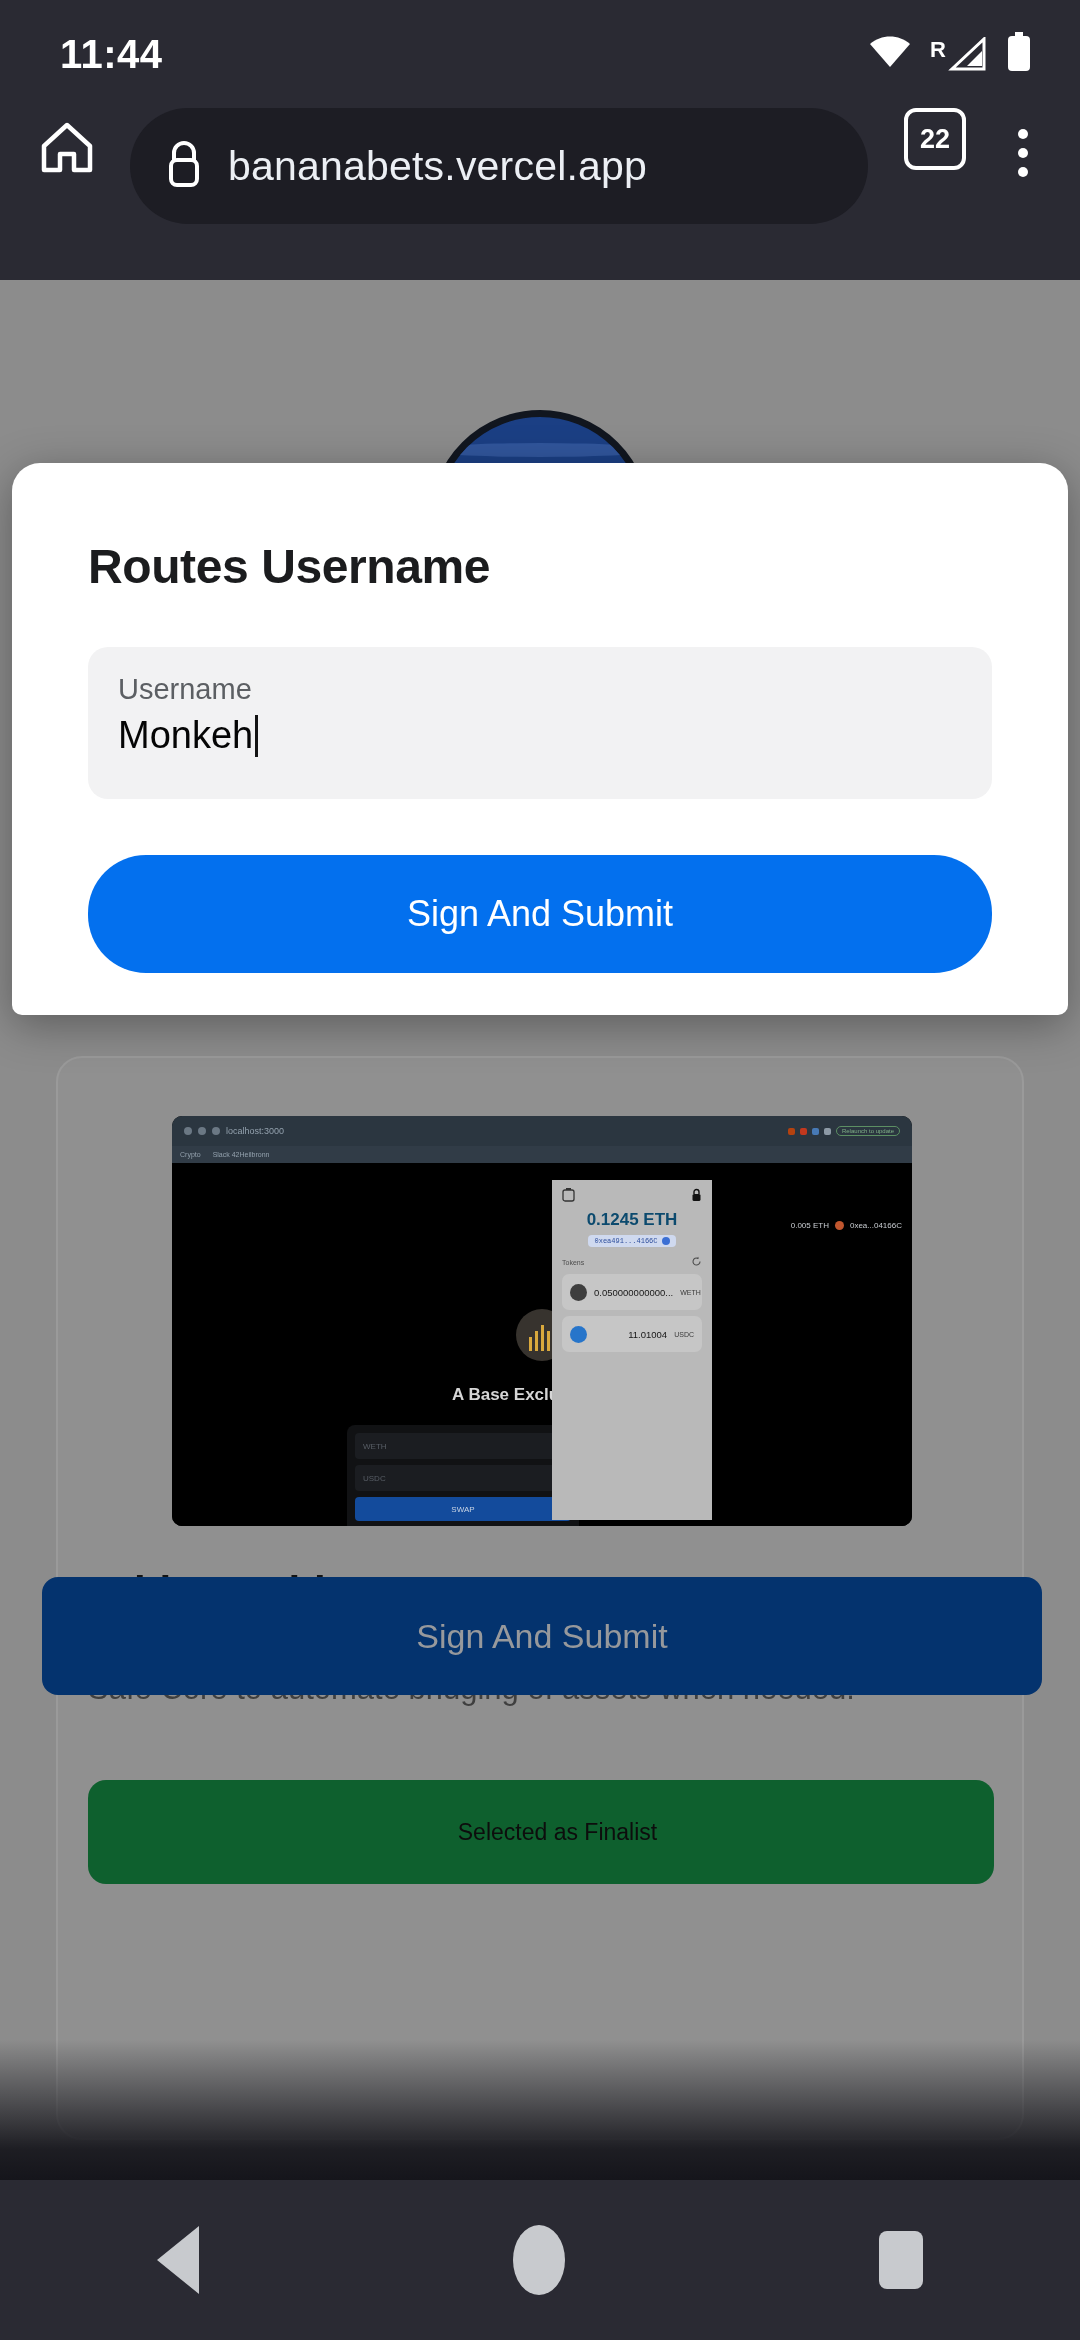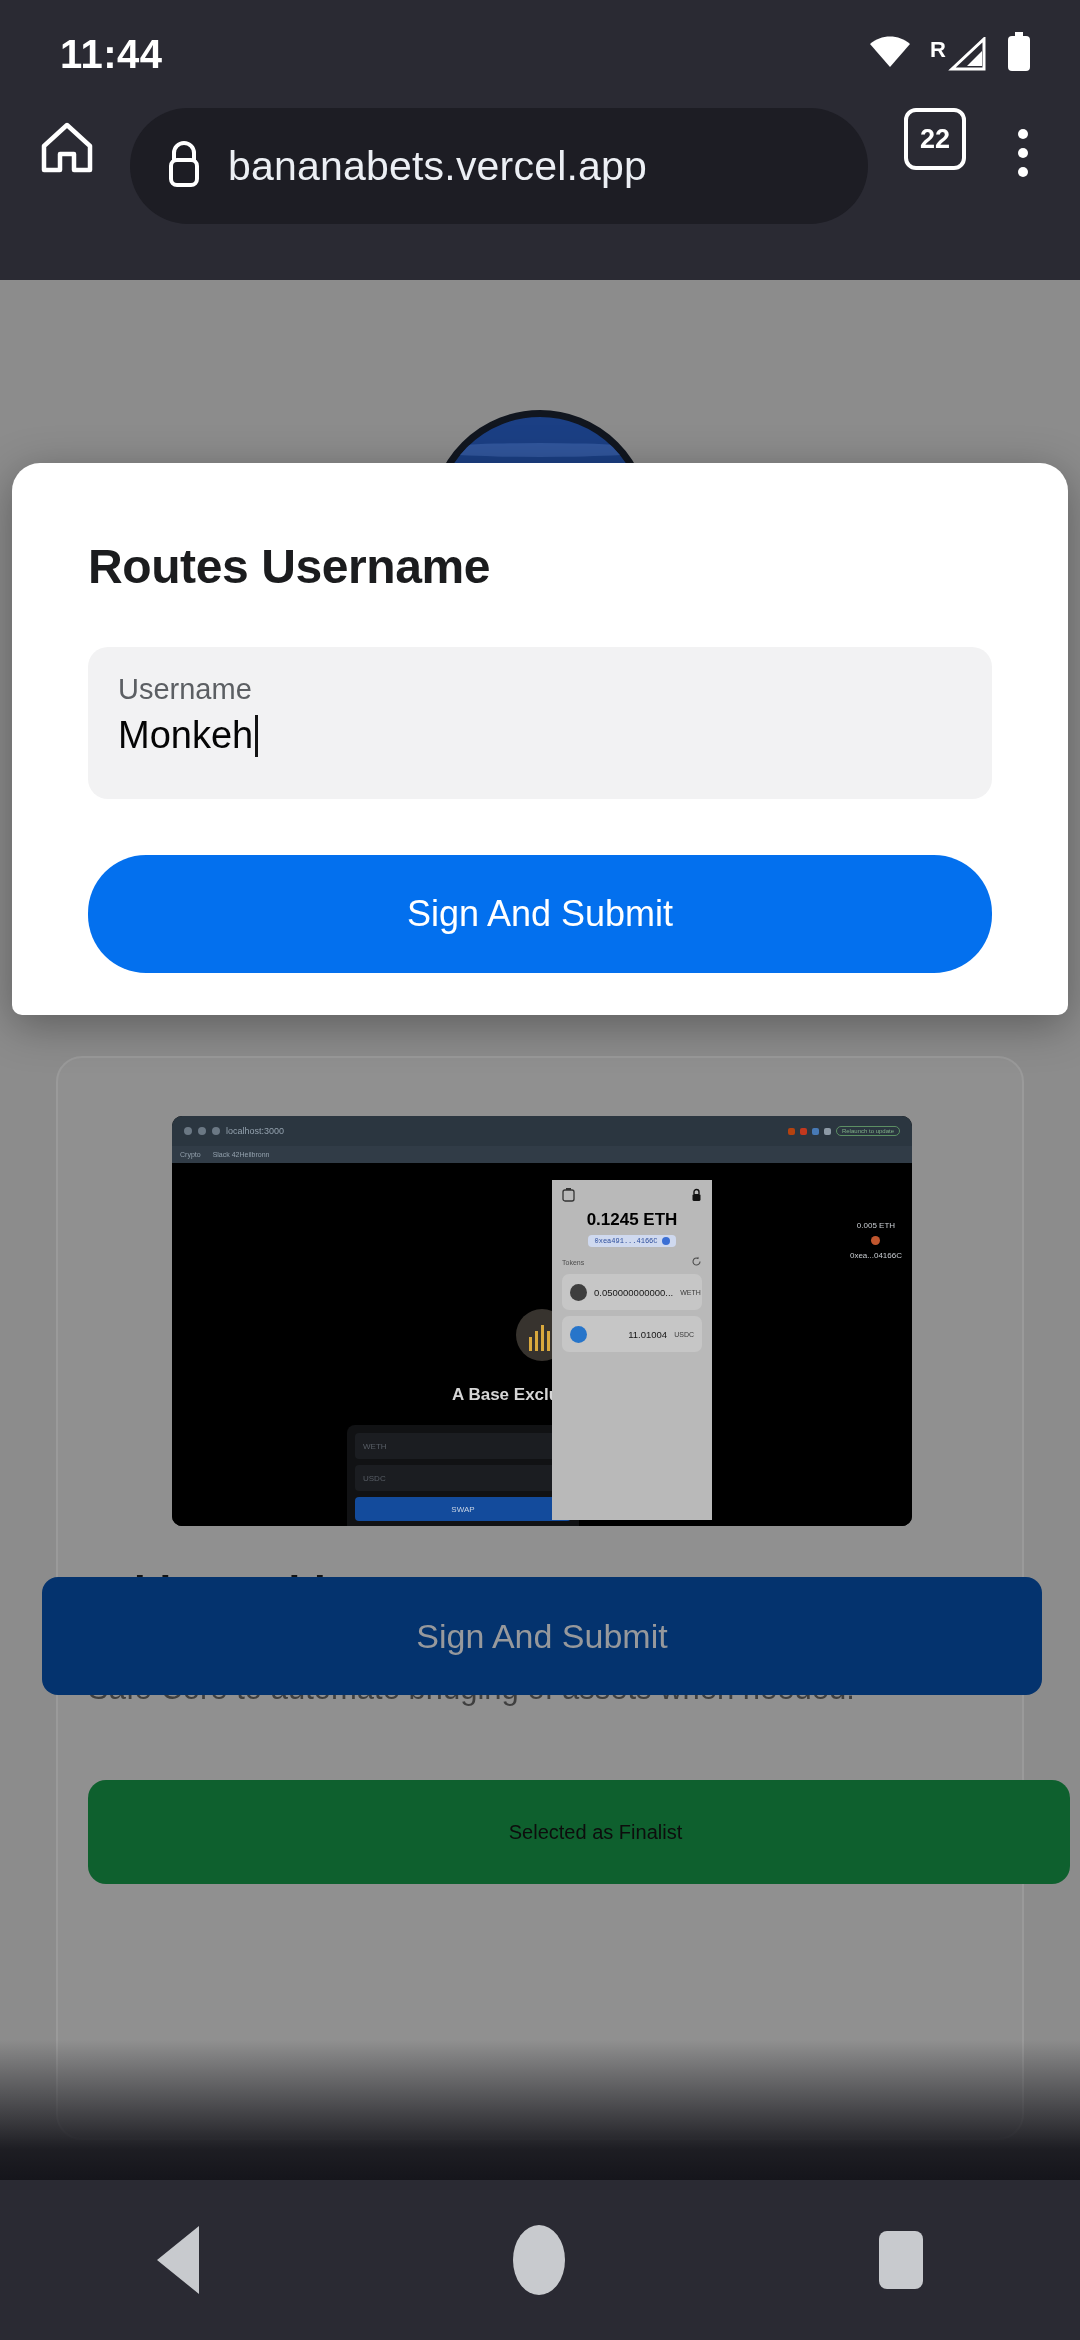--- a/index.html
+++ b/index.html
@@ -108,29 +108,29 @@
   .swapfield{
     height:26px; background:#1b1d21; border-radius:4px; margin-bottom:6px;
     display:flex; align-items:center; padding:0 8px; color:#585e66; font-size:8px;
   }
   .swapbtn{
     height:24px; background:#134b9c; border-radius:4px; display:flex;
     align-items:center; justify-content:center; color:#c8d4e4; font-size:8px; margin-top:4px;
   }
   .acct-row{
     position:absolute; top:58px; right:10px; display:flex; align-items:center;
-    gap:6px; color:#c9cdd2; font-size:8px; white-space:nowrap;flex-direction:column;
+    gap:6px; color:#c9cdd2; font-size:8px; white-space:nowrap;
   }
   .acct-dot{width:9px;height:9px;border-radius:50%;background:#c0562e;}
   .wallet{
     position:absolute; top:17px; left:380px; width:160px; height:340px;
     background:#b9b9b9; padding:7px 10px;
   }
   .w-top{display:flex;justify-content:space-between;align-items:center;}
-  .w-amount{text-align:center;font-size:17px;font-weight:bold;color:#000000;margin-top:4px;}
+  .w-amount{text-align:center;font-size:17px;font-weight:bold;color:#0c4a6e;margin-top:4px;}
   .w-addr{
     margin:5px auto 0; background:#cfd9ef; color:#2f4f9c; font-size:7px;
     border-radius:4px; padding:2px 6px; width:fit-content;
     font-family:"Liberation Mono", monospace; display:flex; gap:4px; align-items:center;
   }
   .w-addr .c{width:8px;height:8px;border-radius:50%;background:#3b6fd4;}
   .w-tok{display:flex;justify-content:space-between;align-items:center;margin-top:9px;}
   .w-tok span{font-size:7px;color:#4d4d4d;}
   .w-item{
     background:#c6c6c6; border-radius:7px; height:36px; margin-top:6px;
@@ -143,23 +143,23 @@
 
   .card-title{
     position:absolute; left:30px; top:510px; font-size:42px; font-weight:bold;
     color:#141414; letter-spacing:-.3px;
   }
   .card-desc{
     position:absolute; left:30px; top:572px; width:900px; font-size:31px;
     color:#3f3f3f; line-height:1.26;
   }
   .finalist-btn{
-    position:absolute; left:30px; top:722px; width:982px; height:104px;
+    position:absolute; left:30px; top:722px; width:906px; height:104px;
     background:#0e602e; border-radius:18px; display:flex; align-items:center;
-    justify-content:center; color:#0d0d0d; font-size:20px;padding-left:33px;
+    justify-content:center; color:#0d0d0d; font-size:23px;padding-left:33px;
   }
 
   .bottom-btn{
     position:absolute; left:42px; top:1297px; width:1000px; height:118px;
     background:#04336e; border-radius:16px; display:flex; align-items:center;
     justify-content:center; color:#97999c; font-size:34px;
   }
   .page-fade{
     position:absolute; left:0; bottom:0; width:1080px; height:140px;
     background:linear-gradient(to bottom, rgba(20,20,26,0) 0%, rgba(20,20,26,.92) 78%, #15151b 100%);

